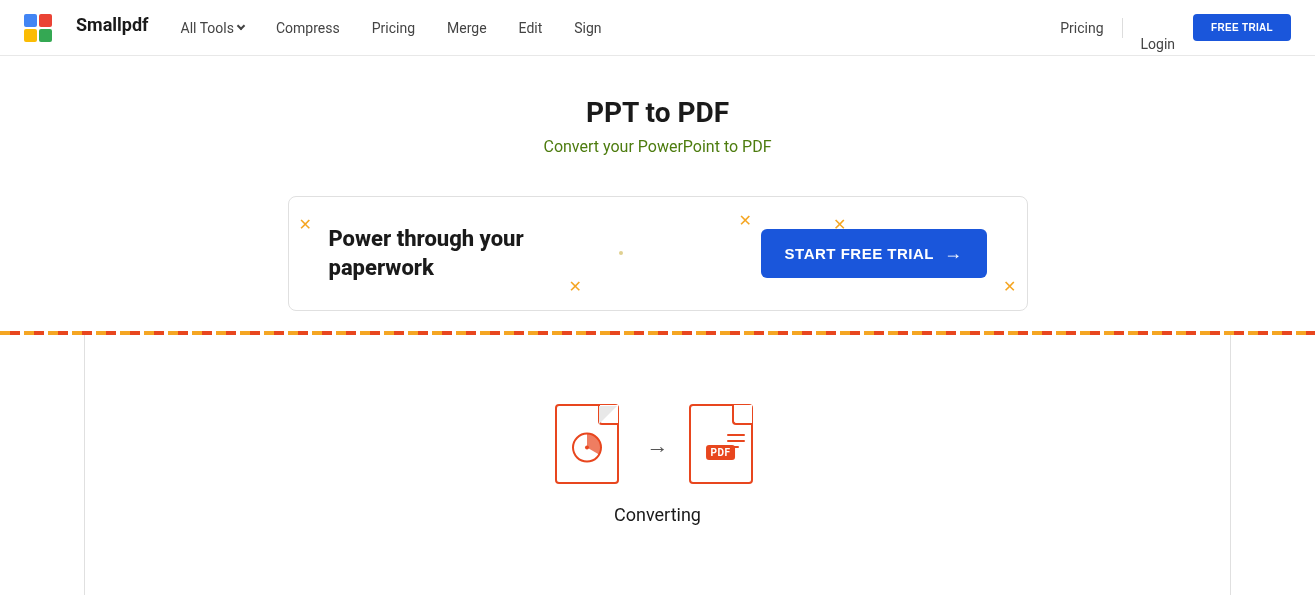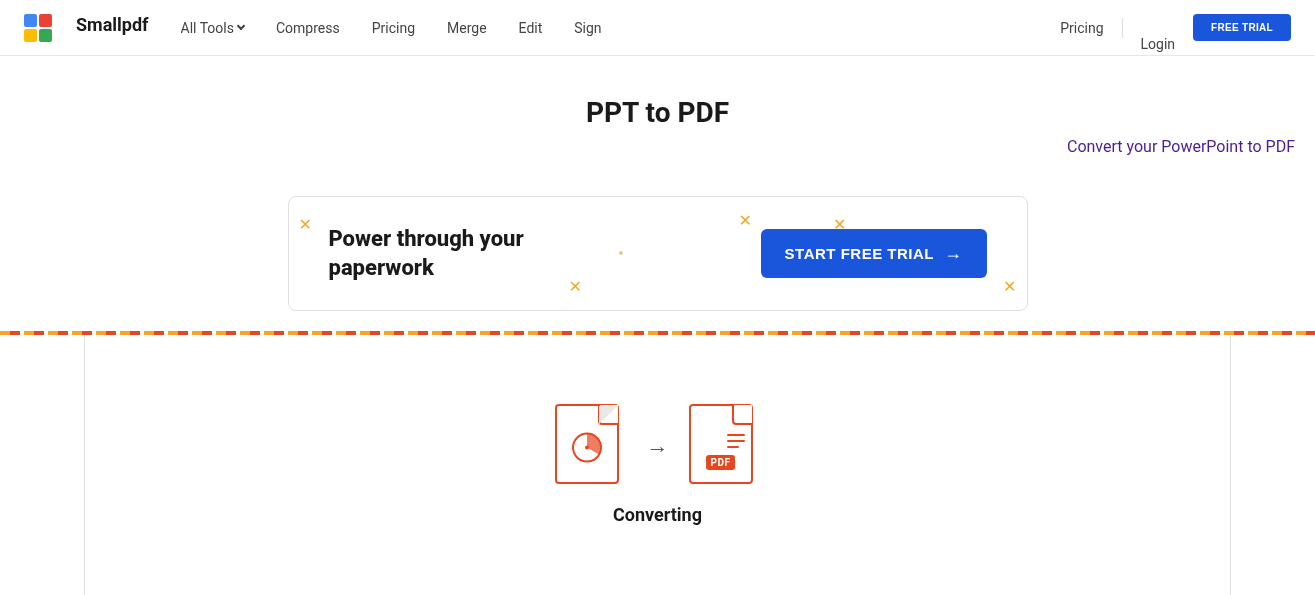--- a/index.html
+++ b/index.html
@@ -36,21 +36,21 @@
       border: none; border-radius: 4px;
       padding: 8px 18px; font-size: 10px; font-weight: 700;
       cursor: pointer; letter-spacing: 0.3px;
     }
 
     
     .hero {
       text-align: center; padding: 40px 20px 20px;
     }
     .hero-title { font-size: 28px; font-weight: 700; color: #1a1a1a; margin-bottom: 8px; }
-    .hero-subtitle { font-size: 16px; color: #4c1d95; text-align: right; }
+    .hero-subtitle { font-size: 16px; color: #4d7c0f; }
 
     
     .promo-banner {
       max-width: 740px; margin: 20px auto;
       border: 1px solid #e0e0e0; border-radius: 8px;
       padding: 28px 40px;
       display: flex; align-items: center; justify-content: space-between;
       background: #fff;
       position: relative;
     }
@@ -154,36 +154,36 @@
       content: '';
       position: absolute; top: -1px; right: -1px;
       width: 18px; height: 18px;
       background: #fff;
       border-bottom: 2.5px solid #e8461e;
       border-left: 2.5px solid #e8461e;
       border-radius: 0 0 0 4px;
     }
     .pdf-badge {
       position: absolute;
-      bottom: 12px; left: 50%;
+      bottom: 22px; left: 50%;
       transform: translateX(-50%);
       background: #e8461e; color: #fff;
       font-size: 10px; font-weight: 700;
       padding: 2px 5px; border-radius: 3px;
       letter-spacing: 0.5px;
     }
     .pdf-lines {
       position: absolute;
       right: 6px; top: 28px;
       display: flex; flex-direction: column; gap: 4px;
     }
     .pdf-line { width: 18px; height: 2px; background: #e8461e; border-radius: 1px; }
 
     .converting-label {
-      font-size: 18px; color: #1a1a1a; font-weight: 700;
+      font-size: 18px; color: #1a1a1a; font-weight: 400;
     }
 
     
     .chevron-down {
       display: inline-block;
       border-right: 2px solid #444; border-bottom: 2px solid #444;
       width: 6px; height: 6px;
       transform: rotate(45deg);
       margin-bottom: 3px;
     }

